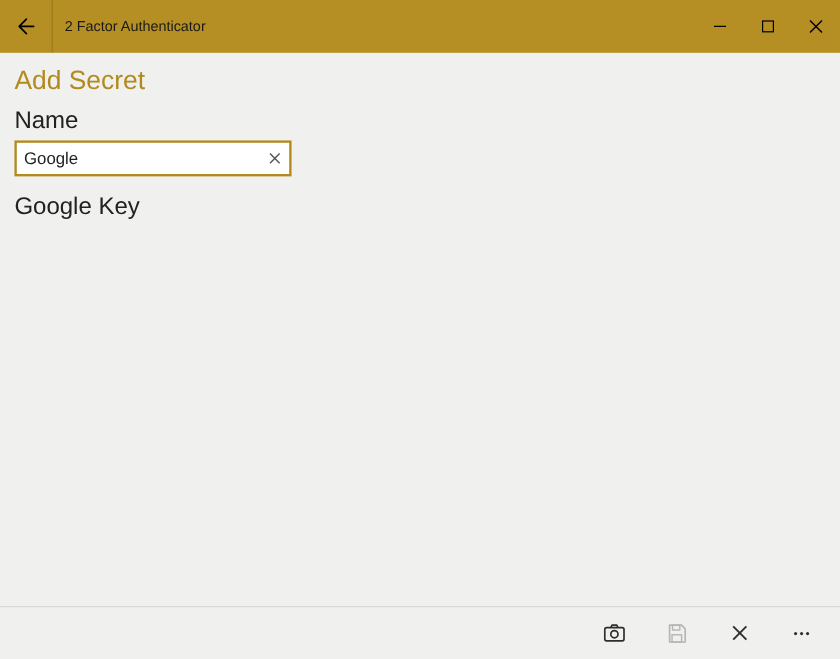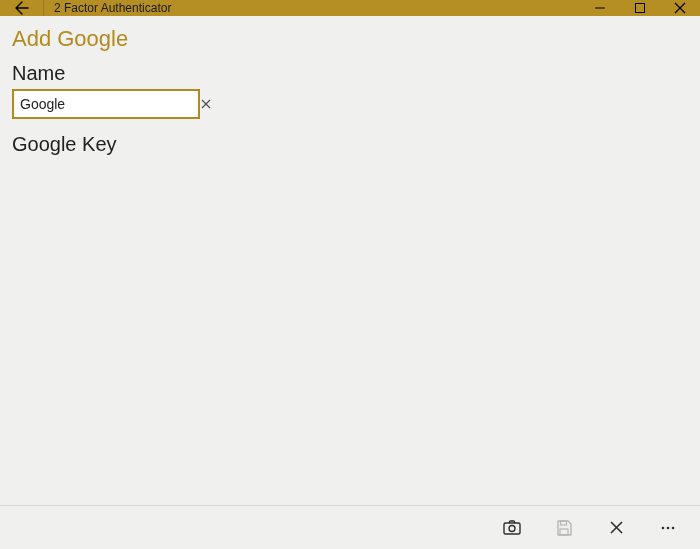--- a/index.html
+++ b/index.html
@@ -5,21 +5,21 @@
   * { box-sizing: border-box; }
   html, body {
     margin: 0; padding: 0;
     width: 700px; height: 549px;
     font-family: "Segoe UI", Arial, sans-serif;
     background: #f0f0ef;
     overflow: hidden;
   }
   
   .titlebar {
-    height: 16px;
+    height: 44px;
     background: #b58f23;
     display: flex;
     align-items: stretch;
     user-select: none;
   }
   .back-box {
     width: 44px;
     display: flex; align-items: center; justify-content: center;
     border-right: 1px solid rgba(0,0,0,0.15);
   }
@@ -48,21 +48,21 @@
     font-size: 22px;
     font-weight: 400;
     margin: 2px 0 10px 0;
   }
   .field-label {
     font-size: 20px;
     color: #222;
     margin-bottom: 4px;
   }
   .field-wrap {
-    width: 188px;
+    width: 231px;
     height: 30px;
     background: #fff;
     border: 1px solid #aaa;
     display: flex;
     align-items: center;
     margin-bottom: 14px;
   }
   .field-wrap.active {
     border: 2px solid #b28a1e;
   }
@@ -126,21 +126,21 @@
   </div>
   <div class="win-btn">
     <svg width="12" height="12" viewBox="0 0 12 12">
       <line x1="1" y1="1" x2="11" y2="11" stroke="#000" stroke-width="1.2"></line>
       <line x1="11" y1="1" x2="1" y2="11" stroke="#000" stroke-width="1.2"></line>
     </svg>
   </div>
 </div>
 
 <div class="content">
-  <div class="page-title">Add Google</div>
+  <div class="page-title">Add Secret</div>
 
   <div class="field-label">Name</div>
   <div class="field-wrap active">
     <input class="inp" type="text" value="Google" style="">
     <div class="clear-btn">
       <svg width="10" height="10" viewBox="0 0 10 10">
         <line x1="1" y1="1" x2="9" y2="9" stroke="#555" stroke-width="1.2"></line>
         <line x1="9" y1="1" x2="1" y2="9" stroke="#555" stroke-width="1.2"></line>
       </svg>
     </div>

